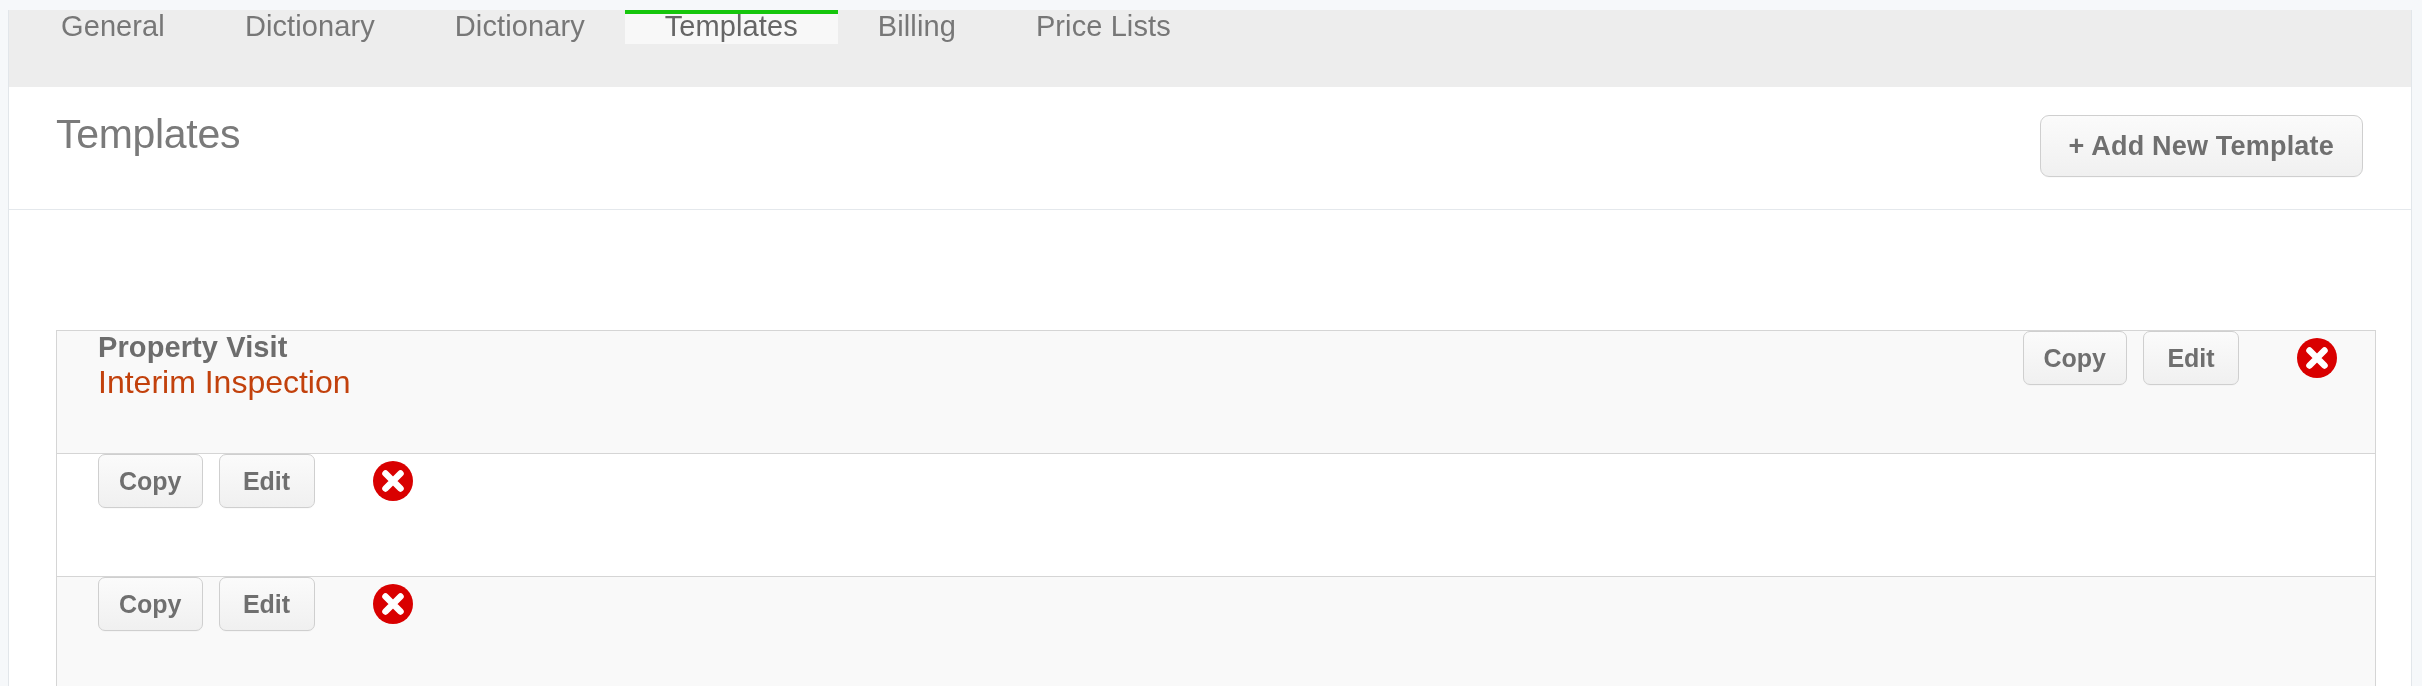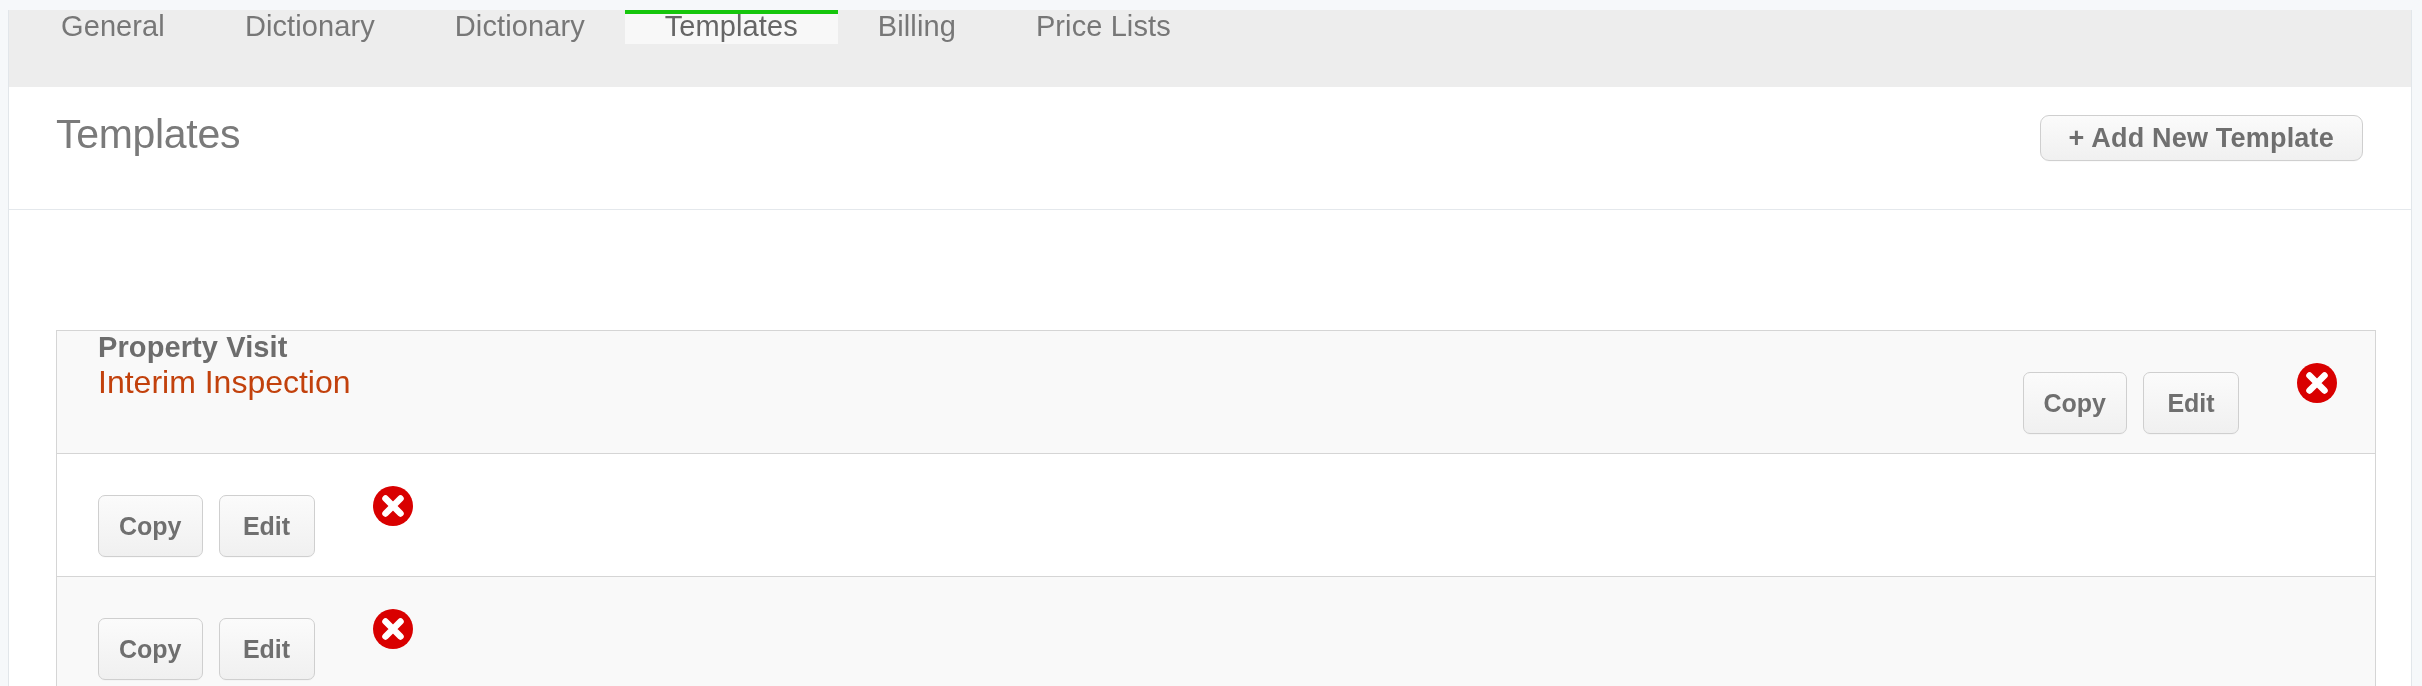--- a/index.html
+++ b/index.html
@@ -103,21 +103,21 @@
     font-weight: bold;
     cursor: pointer;
     box-shadow: 0 1px 0 rgba(0,0,0,0.02);
     white-space: nowrap;
   }
 
   .btn-add {
     position: absolute;
     right: 48px;
     top: 28px;
-    height: 46px;
+    height: 62px;
     padding: 0 28px;
     font-size: 27px;
     border-radius: 9px;
     letter-spacing: 0.2px;
   }
 
   
   .list {
     position: absolute;
     left: 47px;
@@ -162,26 +162,25 @@
   .row-sub:empty { display: none; }
 
   .row-actions {
     flex: 0 0 auto;
     display: flex;
     align-items: center;
     gap: 16px;
     padding-right: 18px;
   }
   .btn-row {
-    height: 62px;
+    height: 54px;
     min-width: 96px;
     padding: 0 20px;
     font-size: 25px;
     border-radius: 7px;
-    margin-top: 41px;
   }
 
   .delete-icon {
     margin-left: 42px;
     width: 40px;
     height: 40px;
     flex: 0 0 auto;
     cursor: pointer;
     display: block;
   }

